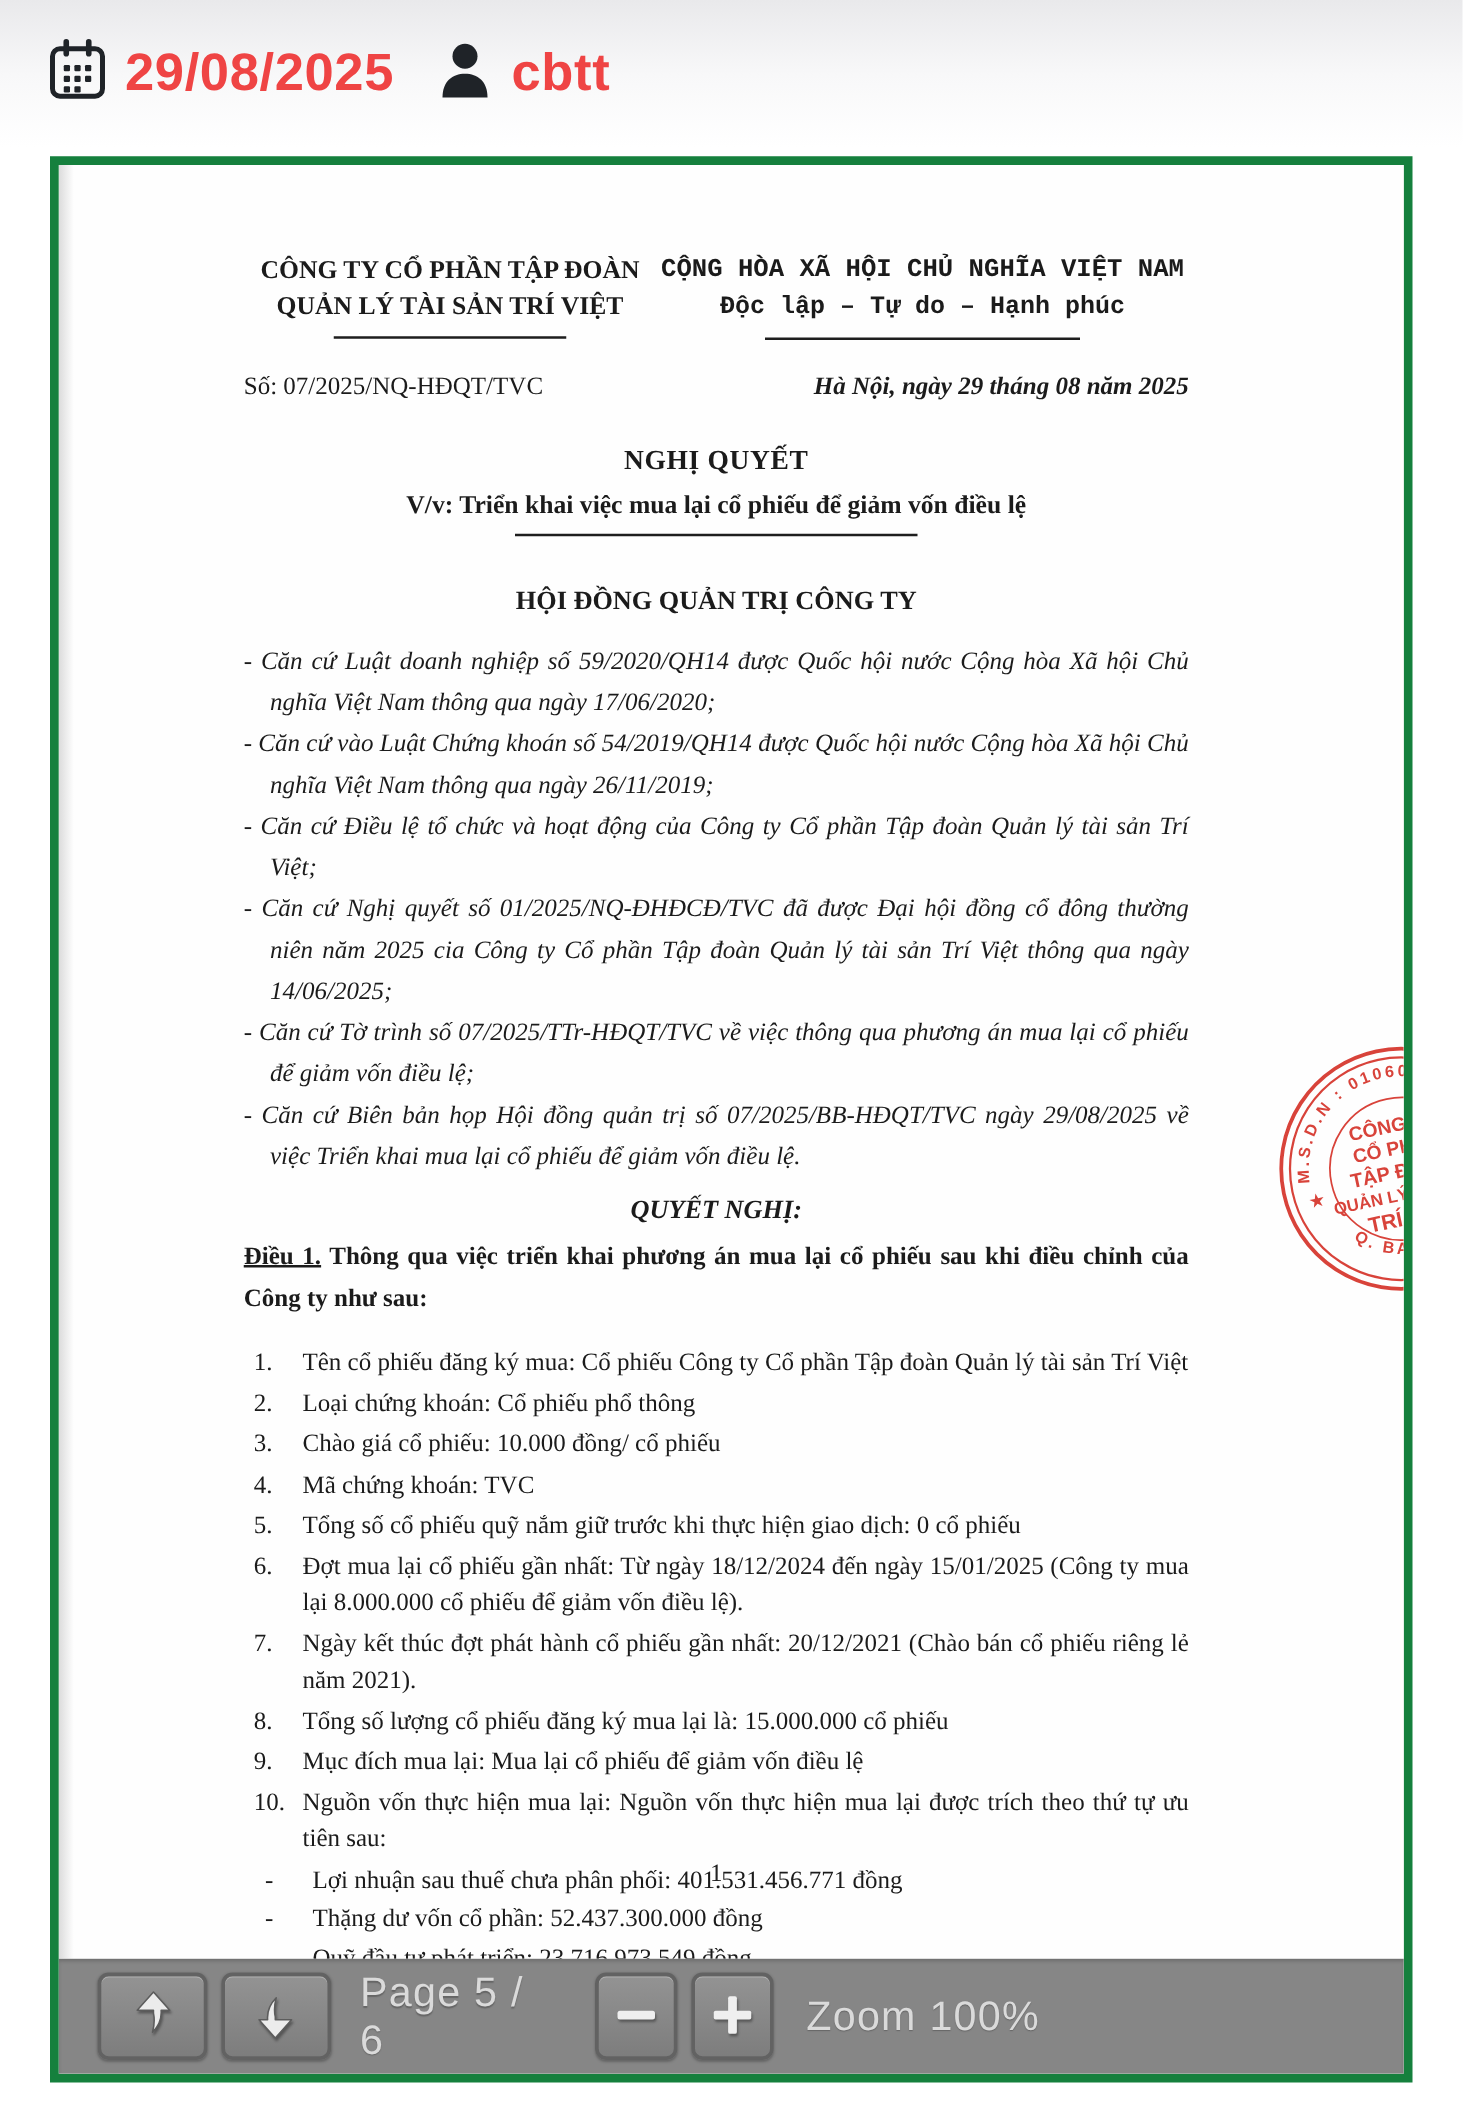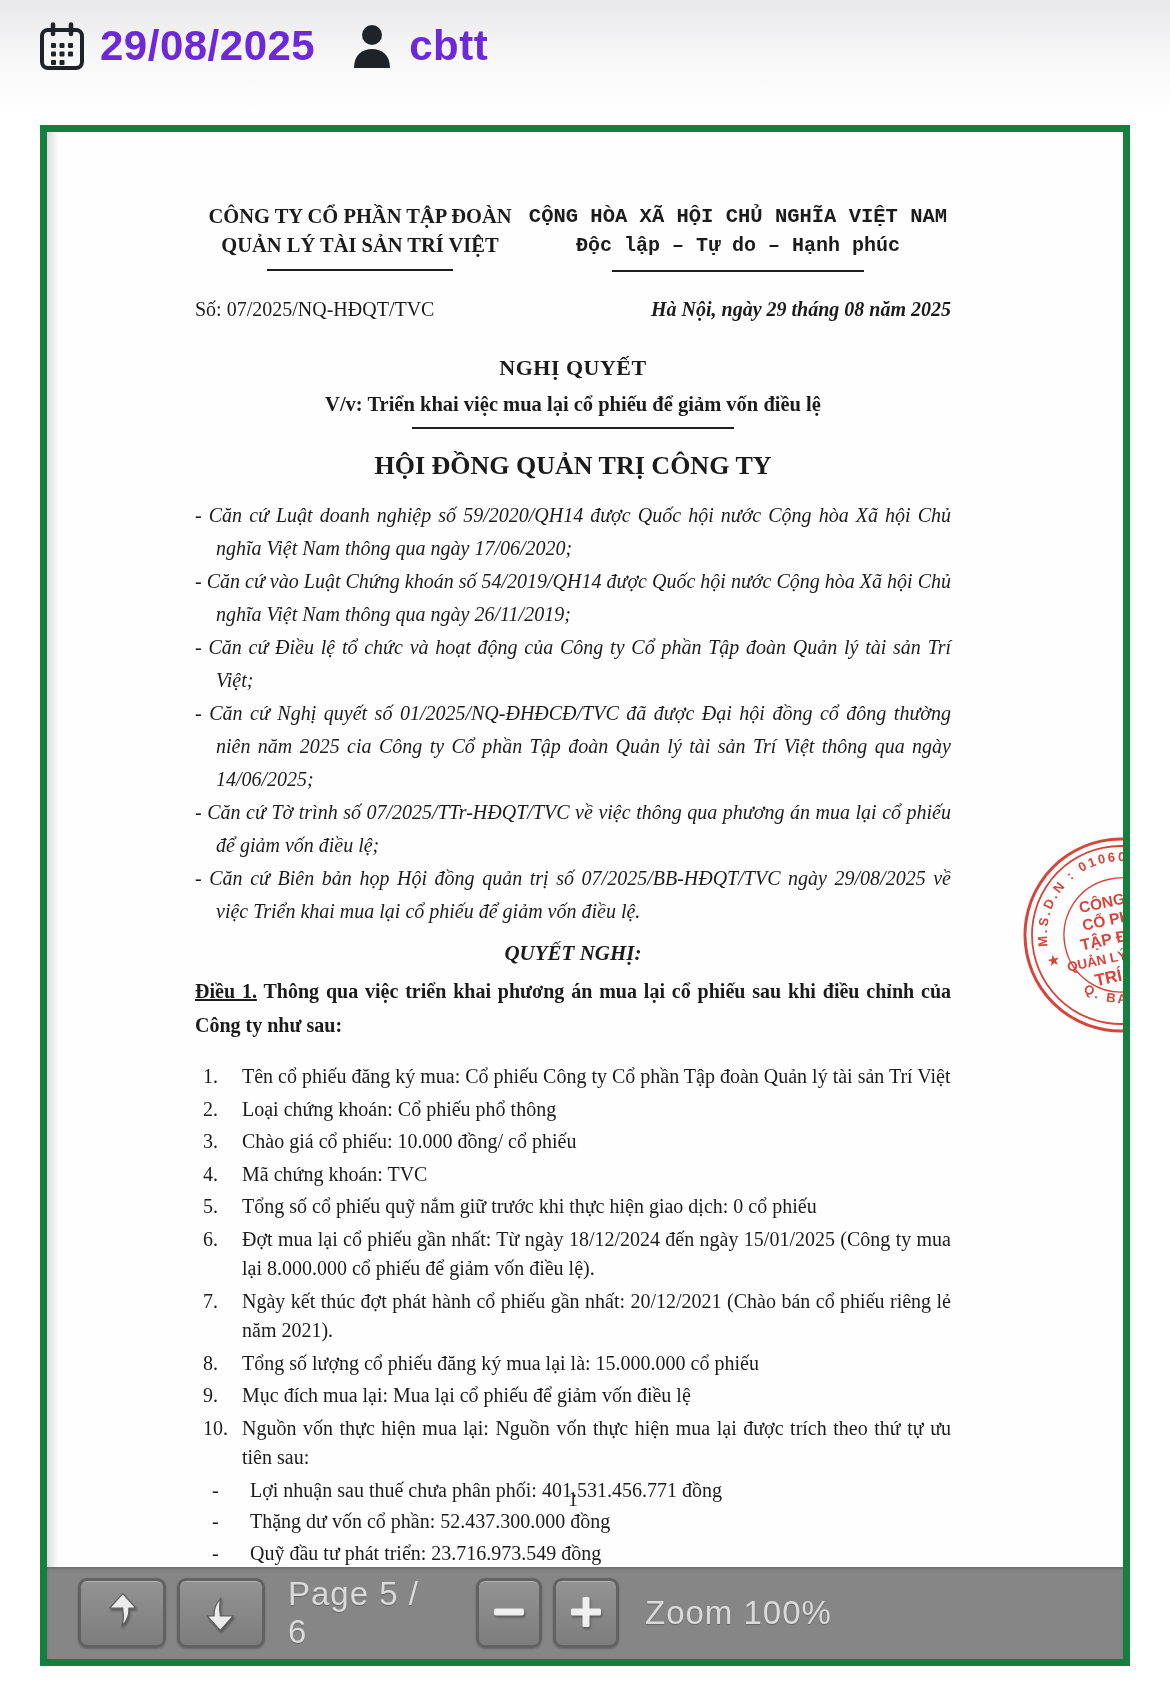--- a/index.html
+++ b/index.html
@@ -2,21 +2,21 @@
 <html><head>
 <meta charset="utf-8">
 <style>
   html,body { margin:0; padding:0; }
   body {
     width:1170px; height:1689px; position:relative; overflow:hidden;
     font-family:"Liberation Sans", sans-serif;
     background:linear-gradient(180deg,#e9e9eb 0px,#f8f8f9 60px,#ffffff 118px,#ffffff 100%);
   }
   
-  .app-header { position:absolute; left:38px; top:22px; height:72px; display:flex; align-items:flex-start; color:#6d28d9; }
+  .app-header { position:absolute; left:38px; top:22px; height:72px; display:flex; align-items:center; color:#ef4444; }
   .app-header .icon { flex:0 0 auto; }
   .hdr-text { font-size:42px; font-weight:600; letter-spacing:0.5px; margin-left:14px; }
   .user-icon { margin-left:34px; }
   
   .viewer { position:absolute; left:40px; top:125px; width:1090px; height:1541px;
     border:7px solid #15803d; box-sizing:border-box; background:#ffffff; overflow:hidden; }
   .page { position:absolute; left:0; top:0; right:0; bottom:92px; overflow:hidden; background:#fefefe; }
   .page::before { content:""; position:absolute; left:0; top:0; bottom:0; width:12px;
     background:linear-gradient(90deg,rgba(60,60,60,0.18),rgba(60,60,60,0)); z-index:5; }
   .page-content { position:relative; padding:70px 172px 0 148px;
@@ -29,21 +29,21 @@
   .rep-line2 { font-weight:bold; font-size:20px; line-height:30px; }
   .rule { height:2px; background:#1e1e1e; margin:9px auto 0; }
   .rule-org { width:186px; }
   .rule-rep { width:252px; }
   .ref-row { display:flex; margin-top:26px; }
   .place-date { margin-left:auto; font-style:italic; font-weight:600; }
   .title-block { text-align:center; margin-top:32px; }
   .doc-title { font-weight:bold; font-size:22px; line-height:30px; letter-spacing:0.5px; }
   .doc-subtitle { font-weight:bold; font-size:20.5px; line-height:30px; margin-top:6px; }
   .rule-sub { width:322px; margin-top:8px; }
-  .board-heading { text-align:center; font-weight:bold; font-size:26px; margin-top:22px; line-height:30px; }
+  .board-heading { text-align:center; font-weight:bold; font-size:21px; margin-top:36px; line-height:30px; }
   
   .recitals { margin-top:18px; font-style:italic; }
   .recital { text-align:justify; line-height:33px; padding-left:21px; text-indent:-21px; margin:0; }
   .resolve-heading { text-align:center; font-weight:bold; font-size:21px; margin-top:9px; line-height:32px;font-style:italic; }
   .article { text-align:justify; font-weight:bold; line-height:34px; margin-top:5px; }
   .article-label { text-decoration:underline; }
   
   .num-items { margin-top:5px; }
   .num-item { position:relative; padding-left:47px; text-align:justify; line-height:29.5px; margin-bottom:3px; }
   .num-item .num { position:absolute; left:8px; }

